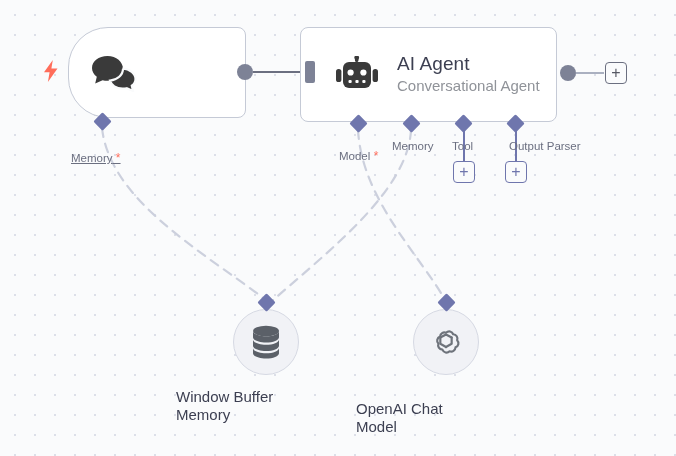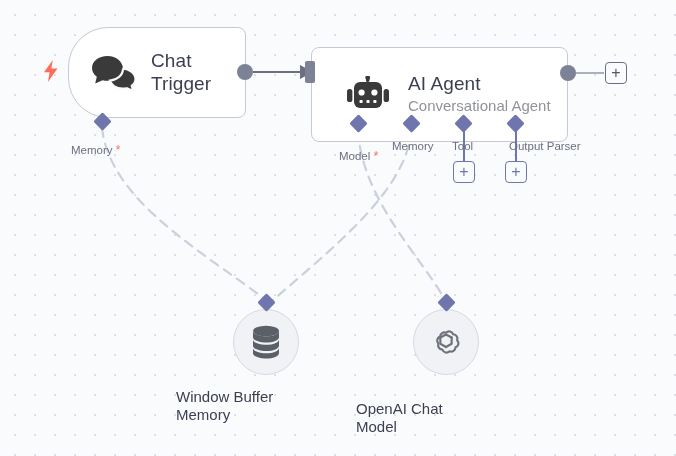--- a/index.html
+++ b/index.html
@@ -109,34 +109,30 @@
     </svg>
   </div>
 
   <div class="node node-trigger" style="left:68px; top:27px; width:178px; height:91px; padding-left:22px;">
     <div class="node-icon" style="margin-right:14px;">
       <svg width="46" height="38" viewBox="0 0 46 38" xmlns="http://www.w3.org/2000/svg">
         <path d="M16.5 2 C7.6 2 1 7.4 1 14 C1 17.5 2.8 20.6 5.8 22.7 L4.2 29.6 L11.6 26.2 C13.1 26.6 14.8 26.8 16.5 26.8 C25.4 26.8 32 21.4 32 14.8 C32 7.9 25.4 2 16.5 2 Z" fill="#3a3a3a"></path>
         <path d="M31.5 14.5 C38.9 14.9 44.5 19.4 44.5 24.9 C44.5 27.6 43.1 30 40.8 31.7 L42 37 L35.7 34.2 C34.4 34.5 33 34.7 31.5 34.7 C25.3 34.7 20.1 31.2 19 26.6 C26.4 25.9 32 21 32 14.8 C32 14.7 31.5 14.5 31.5 14.5 Z" fill="#3a3a3a" stroke="#fafbfc" stroke-width="2.2"></path>
       </svg>
     </div>
-    <div class="node-text">
-      <div class="node-title">Chat</div>
-      <div class="node-title">Trigger</div>
-    </div>
   </div>
   <div class="out-dot" style="left:237px; top:64px;"></div>
 
   <div class="diamond" style="left:96px; top:115px;"></div>
-  <div class="sub-label" style="left:71px; top:144px;">
+  <div class="sub-label" style="left:71px; top:152px;text-decoration:underline;">
     <span>Memory</span><span class="req-star"> *</span>
   </div>
 
   <div class="in-rect" style="left:305px; top:61px;"></div>
-  <div class="node node-regular" style="left:311px; top:27px; width:257px; height:95px; padding-left:34px;margin-top:20px;">
+  <div class="node node-regular" style="left:300px; top:27px; width:257px; height:95px; padding-left:34px;">
     <div class="node-icon" style="margin-right:18px;">
       <svg width="44" height="38" viewBox="0 0 44 38" xmlns="http://www.w3.org/2000/svg">
         <rect x="20" y="0" width="3.4" height="6" rx="1.5" fill="#3a3a3a"></rect>
         <circle cx="21.7" cy="1.8" r="2.4" fill="#3a3a3a"></circle>
         <rect x="8" y="6" width="28" height="26" rx="6" fill="#3a3a3a"></rect>
         <rect x="1" y="13" width="5.4" height="13" rx="2.6" fill="#3a3a3a"></rect>
         <rect x="37.6" y="13" width="5.4" height="13" rx="2.6" fill="#3a3a3a"></rect>
         <circle cx="15.6" cy="16.5" r="3.1" fill="#ffffff"></circle>
         <circle cx="28.4" cy="16.5" r="3.1" fill="#ffffff"></circle>
         <rect x="13.5" y="24" width="3.2" height="3" rx="1" fill="#ffffff"></rect>

